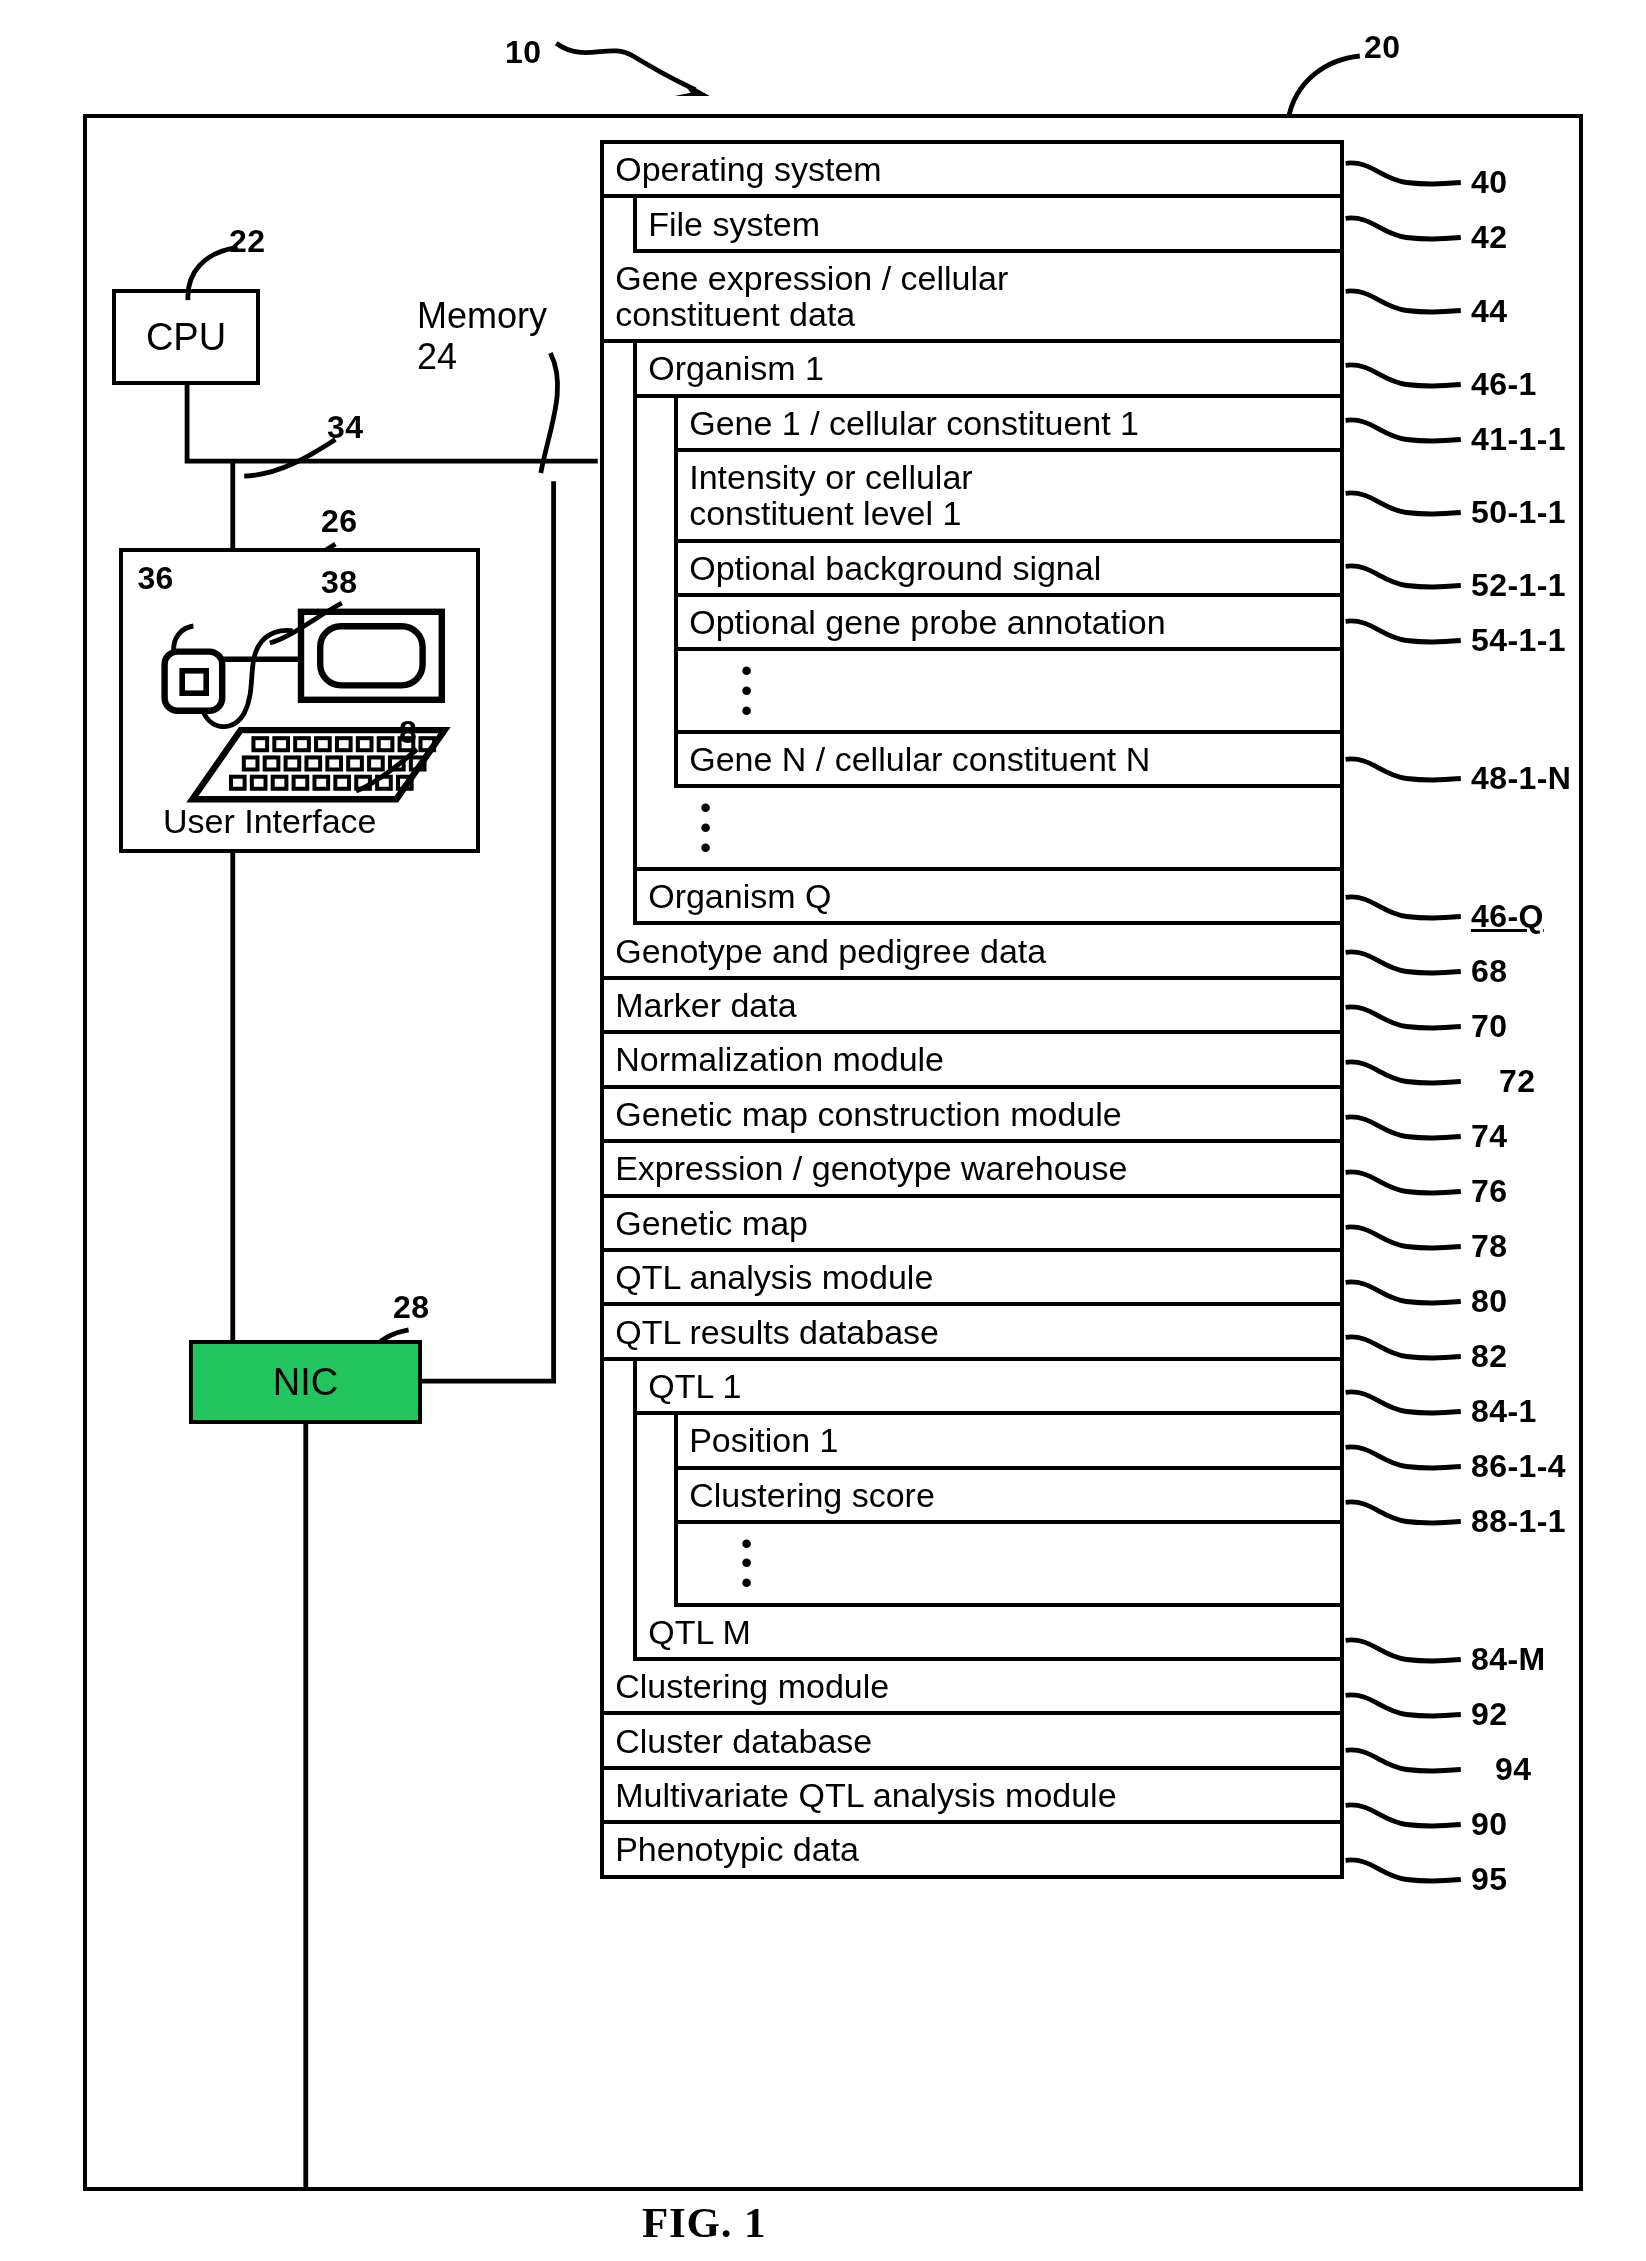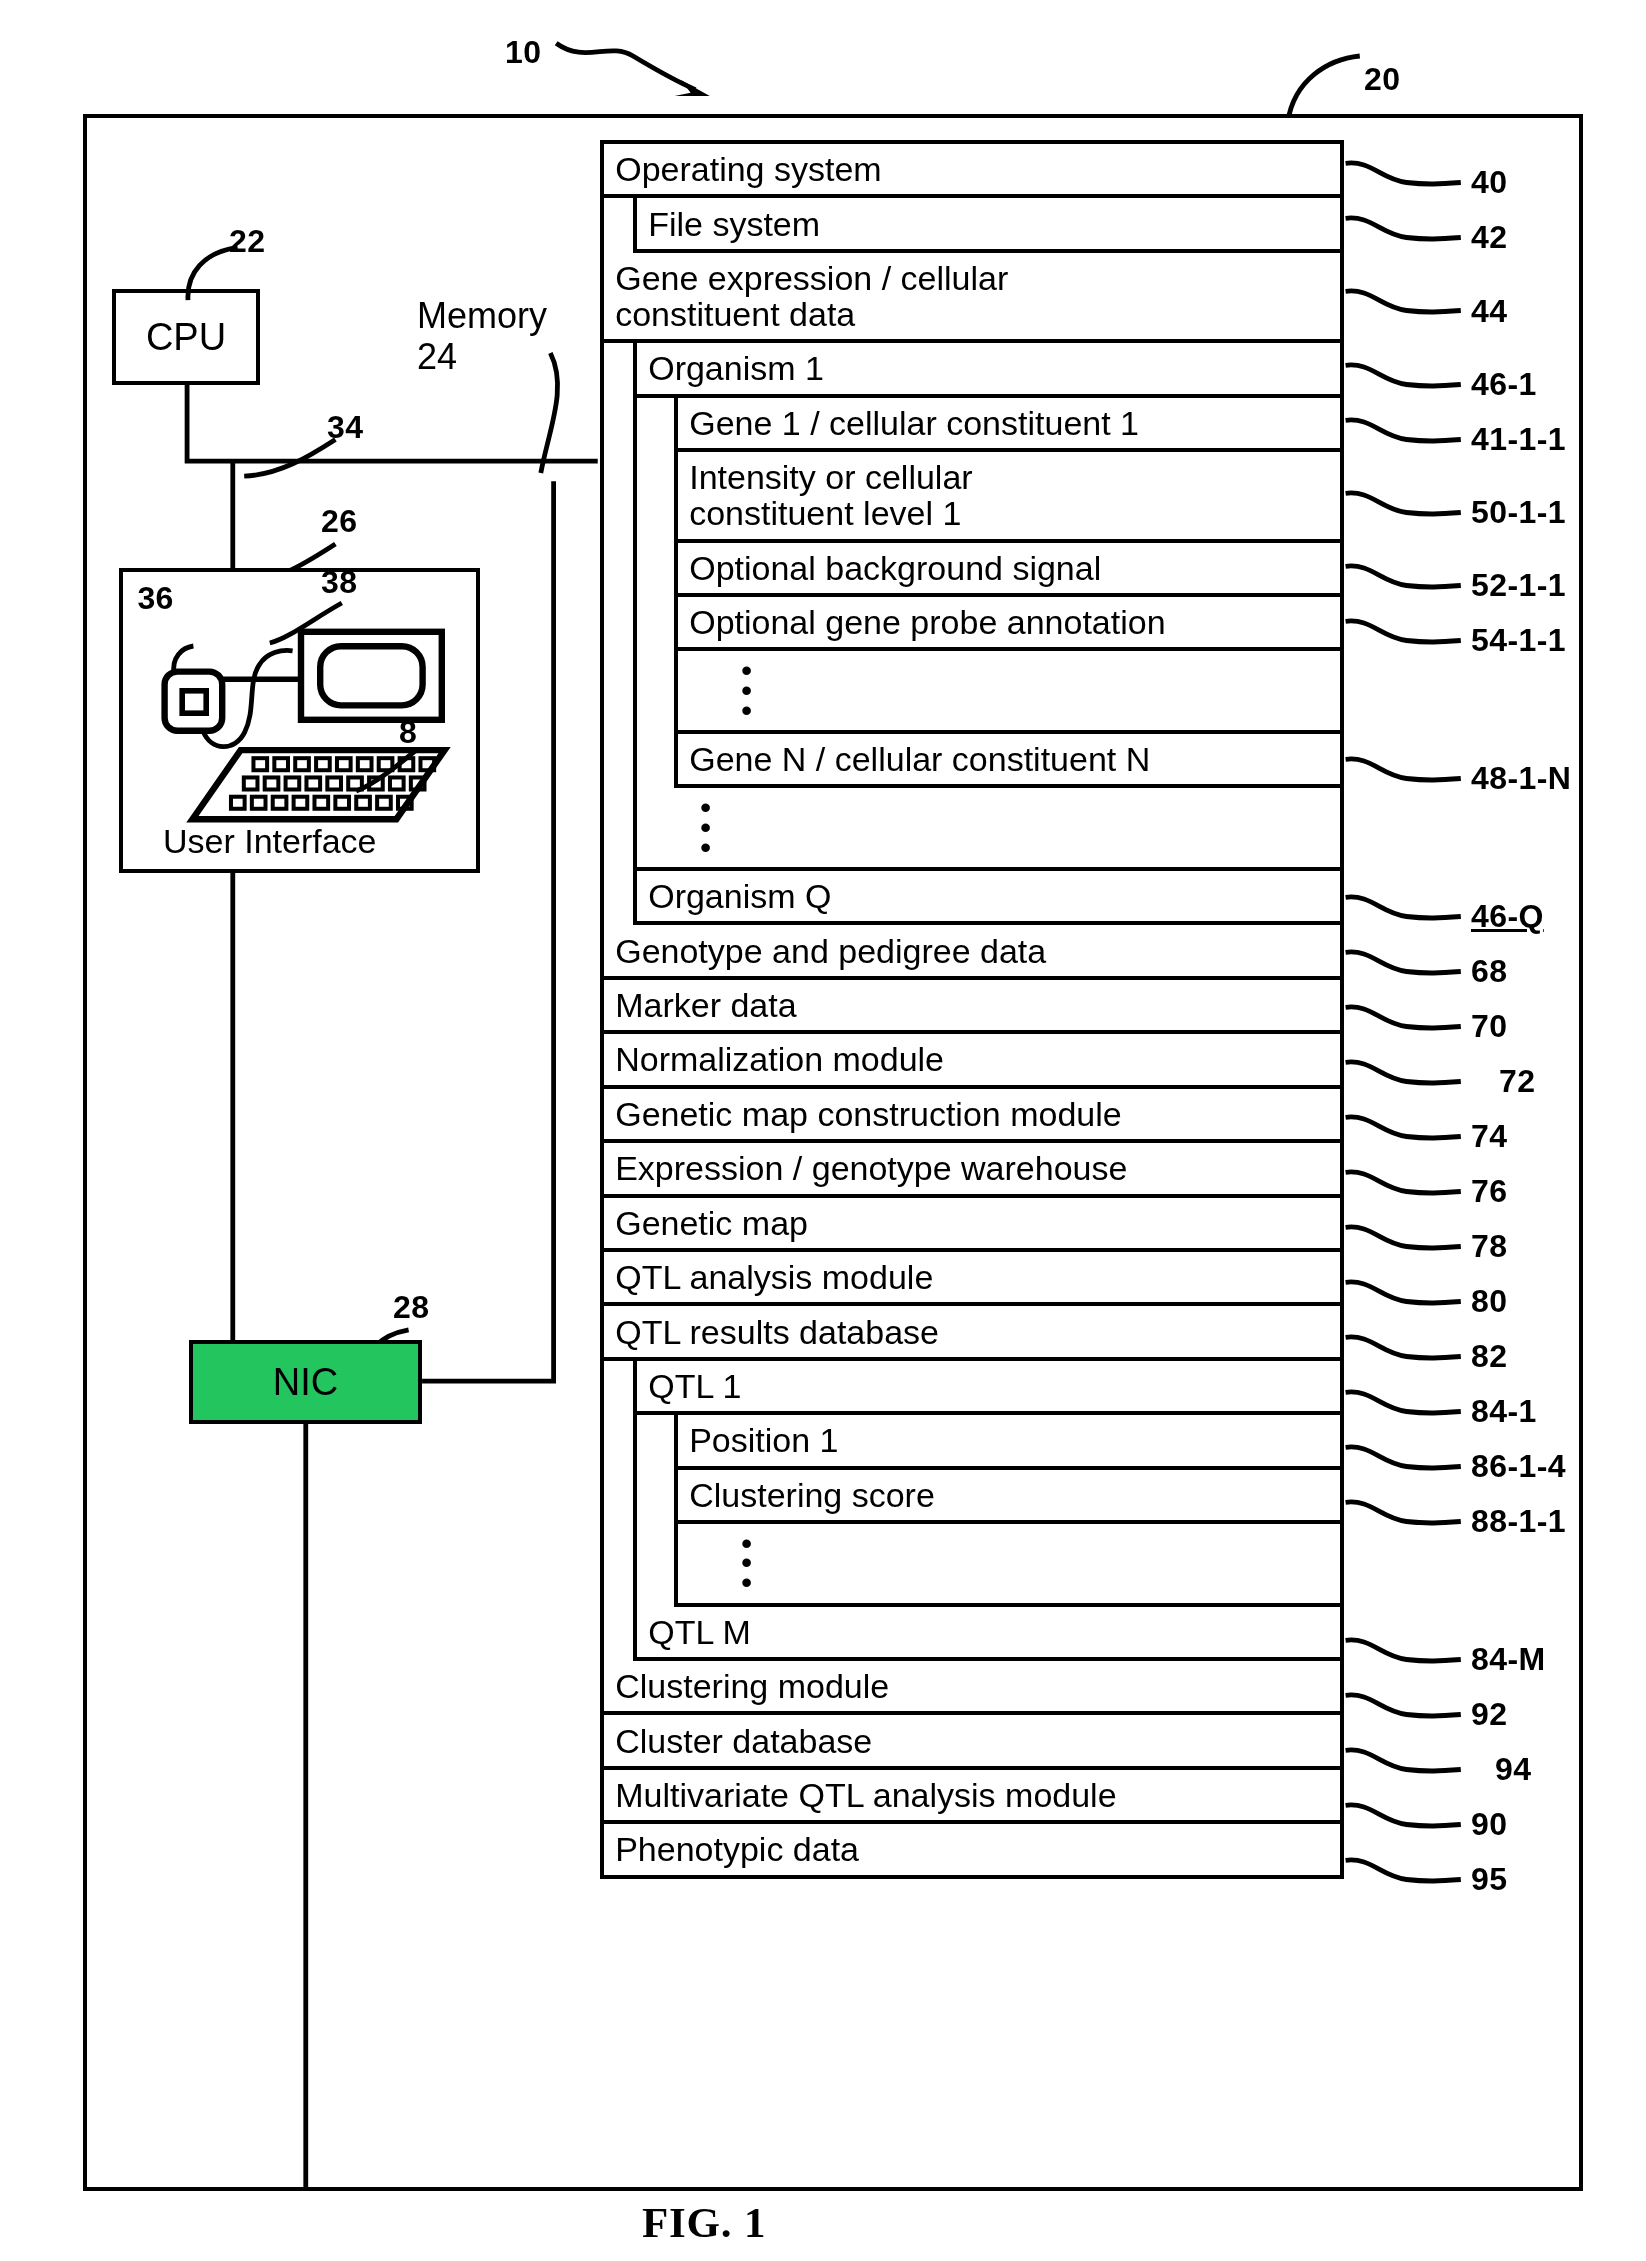--- a/index.html
+++ b/index.html
@@ -81,21 +81,21 @@
   .nic-label {
     font-size: 38px;
     font-family: "Liberation Sans", sans-serif;
     line-height: 1;
   }
 
   
   .ui-box {
     position: absolute;
     left: 119px;
-    top: 568px;
+    top: 548px;
     width: 361px;
     height: 305px;
     border: 4px solid #000;
     box-sizing: border-box;
     background: #fff;
   }
   .ui-caption {
     position: absolute;
     left: 40px;
     bottom: 8px;
@@ -147,21 +147,21 @@
     position: absolute;
     left: 642px;
     top: 2198px;
     font-size: 43px;
     font-weight: 700;
     font-family: "Liberation Serif", serif;
     letter-spacing: 0.8px;
   }
 
   .tag10 { left: 505px; top: 36px; }
-  .tag20 { left: 1364px; top: 30.5px; margin-top: 32px; }
+  .tag20 { left: 1364px; top: 30.5px; }
   .tag22 { left: 229px; top: 225px; }
   .tag34 { left: 327px; top: 411px; }
   .tag26 { left: 321px; top: 505px; }
   .tag36 { left: 120px; top: 576px; }
   .tag38 { left: 321px; top: 566px; }
   .tag8  { left: 399px; top: 716px; }
   .tag28 { left: 393px; top: 1291px; }
 </style>
 </head>
 <body>

